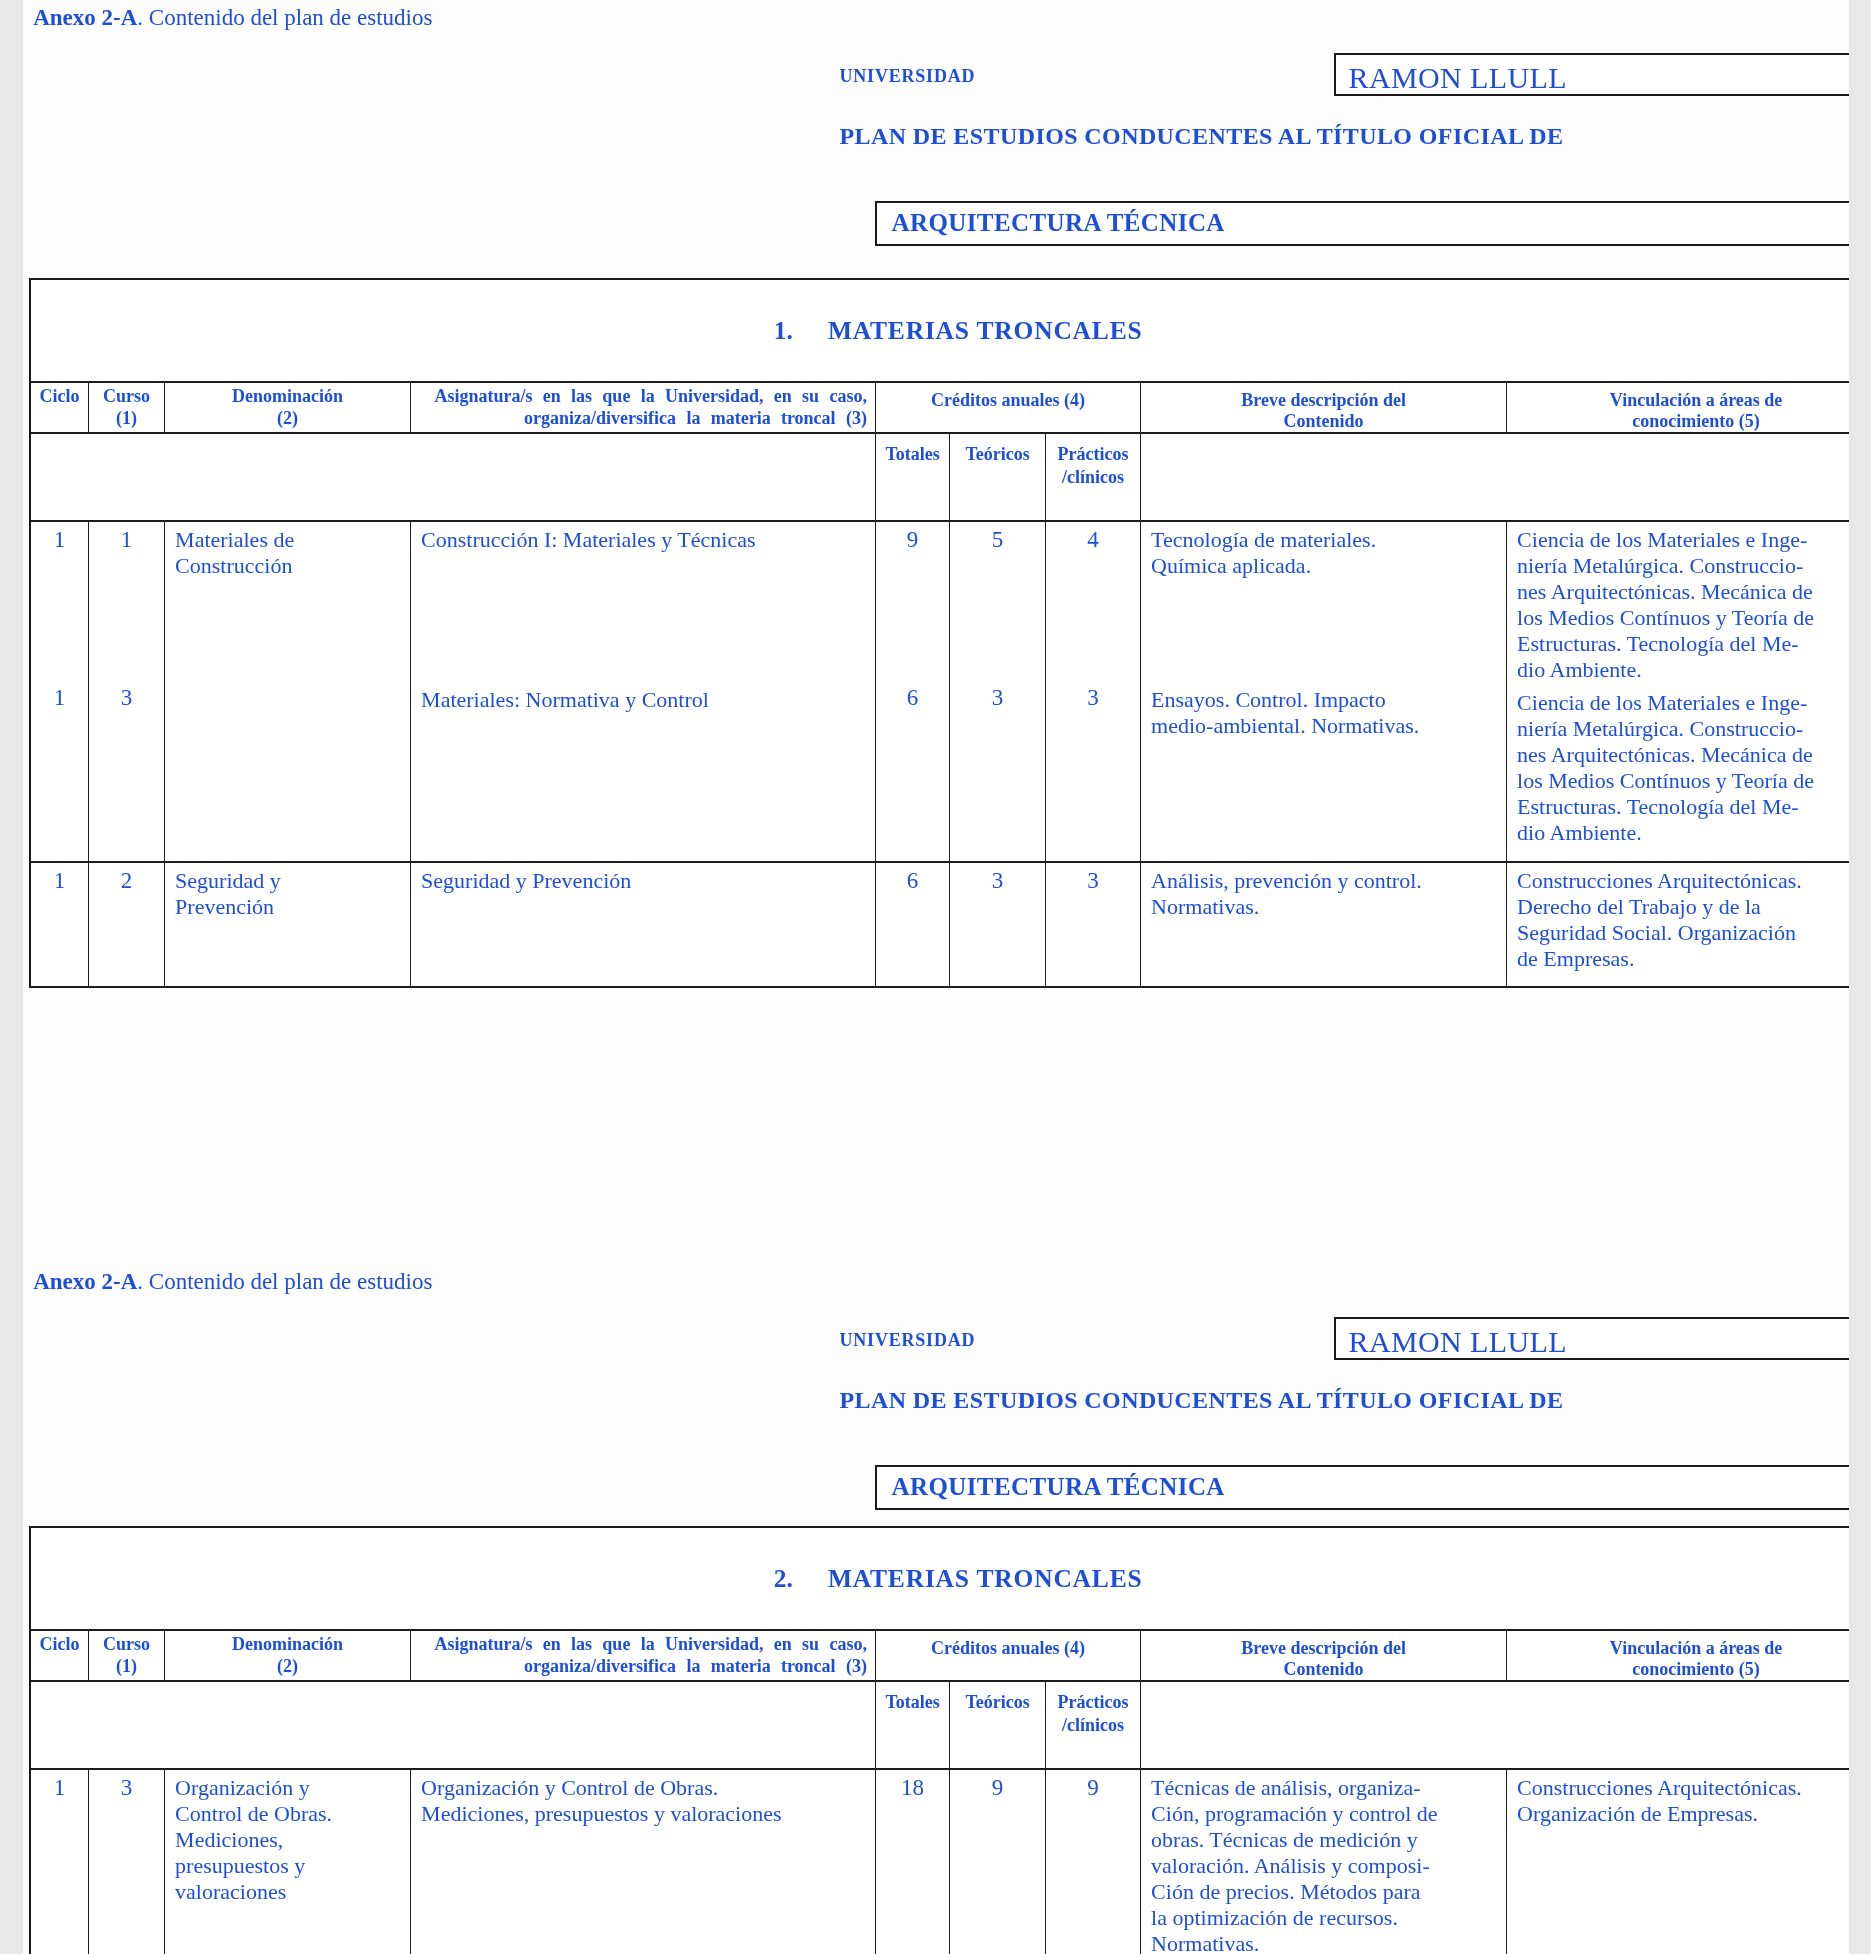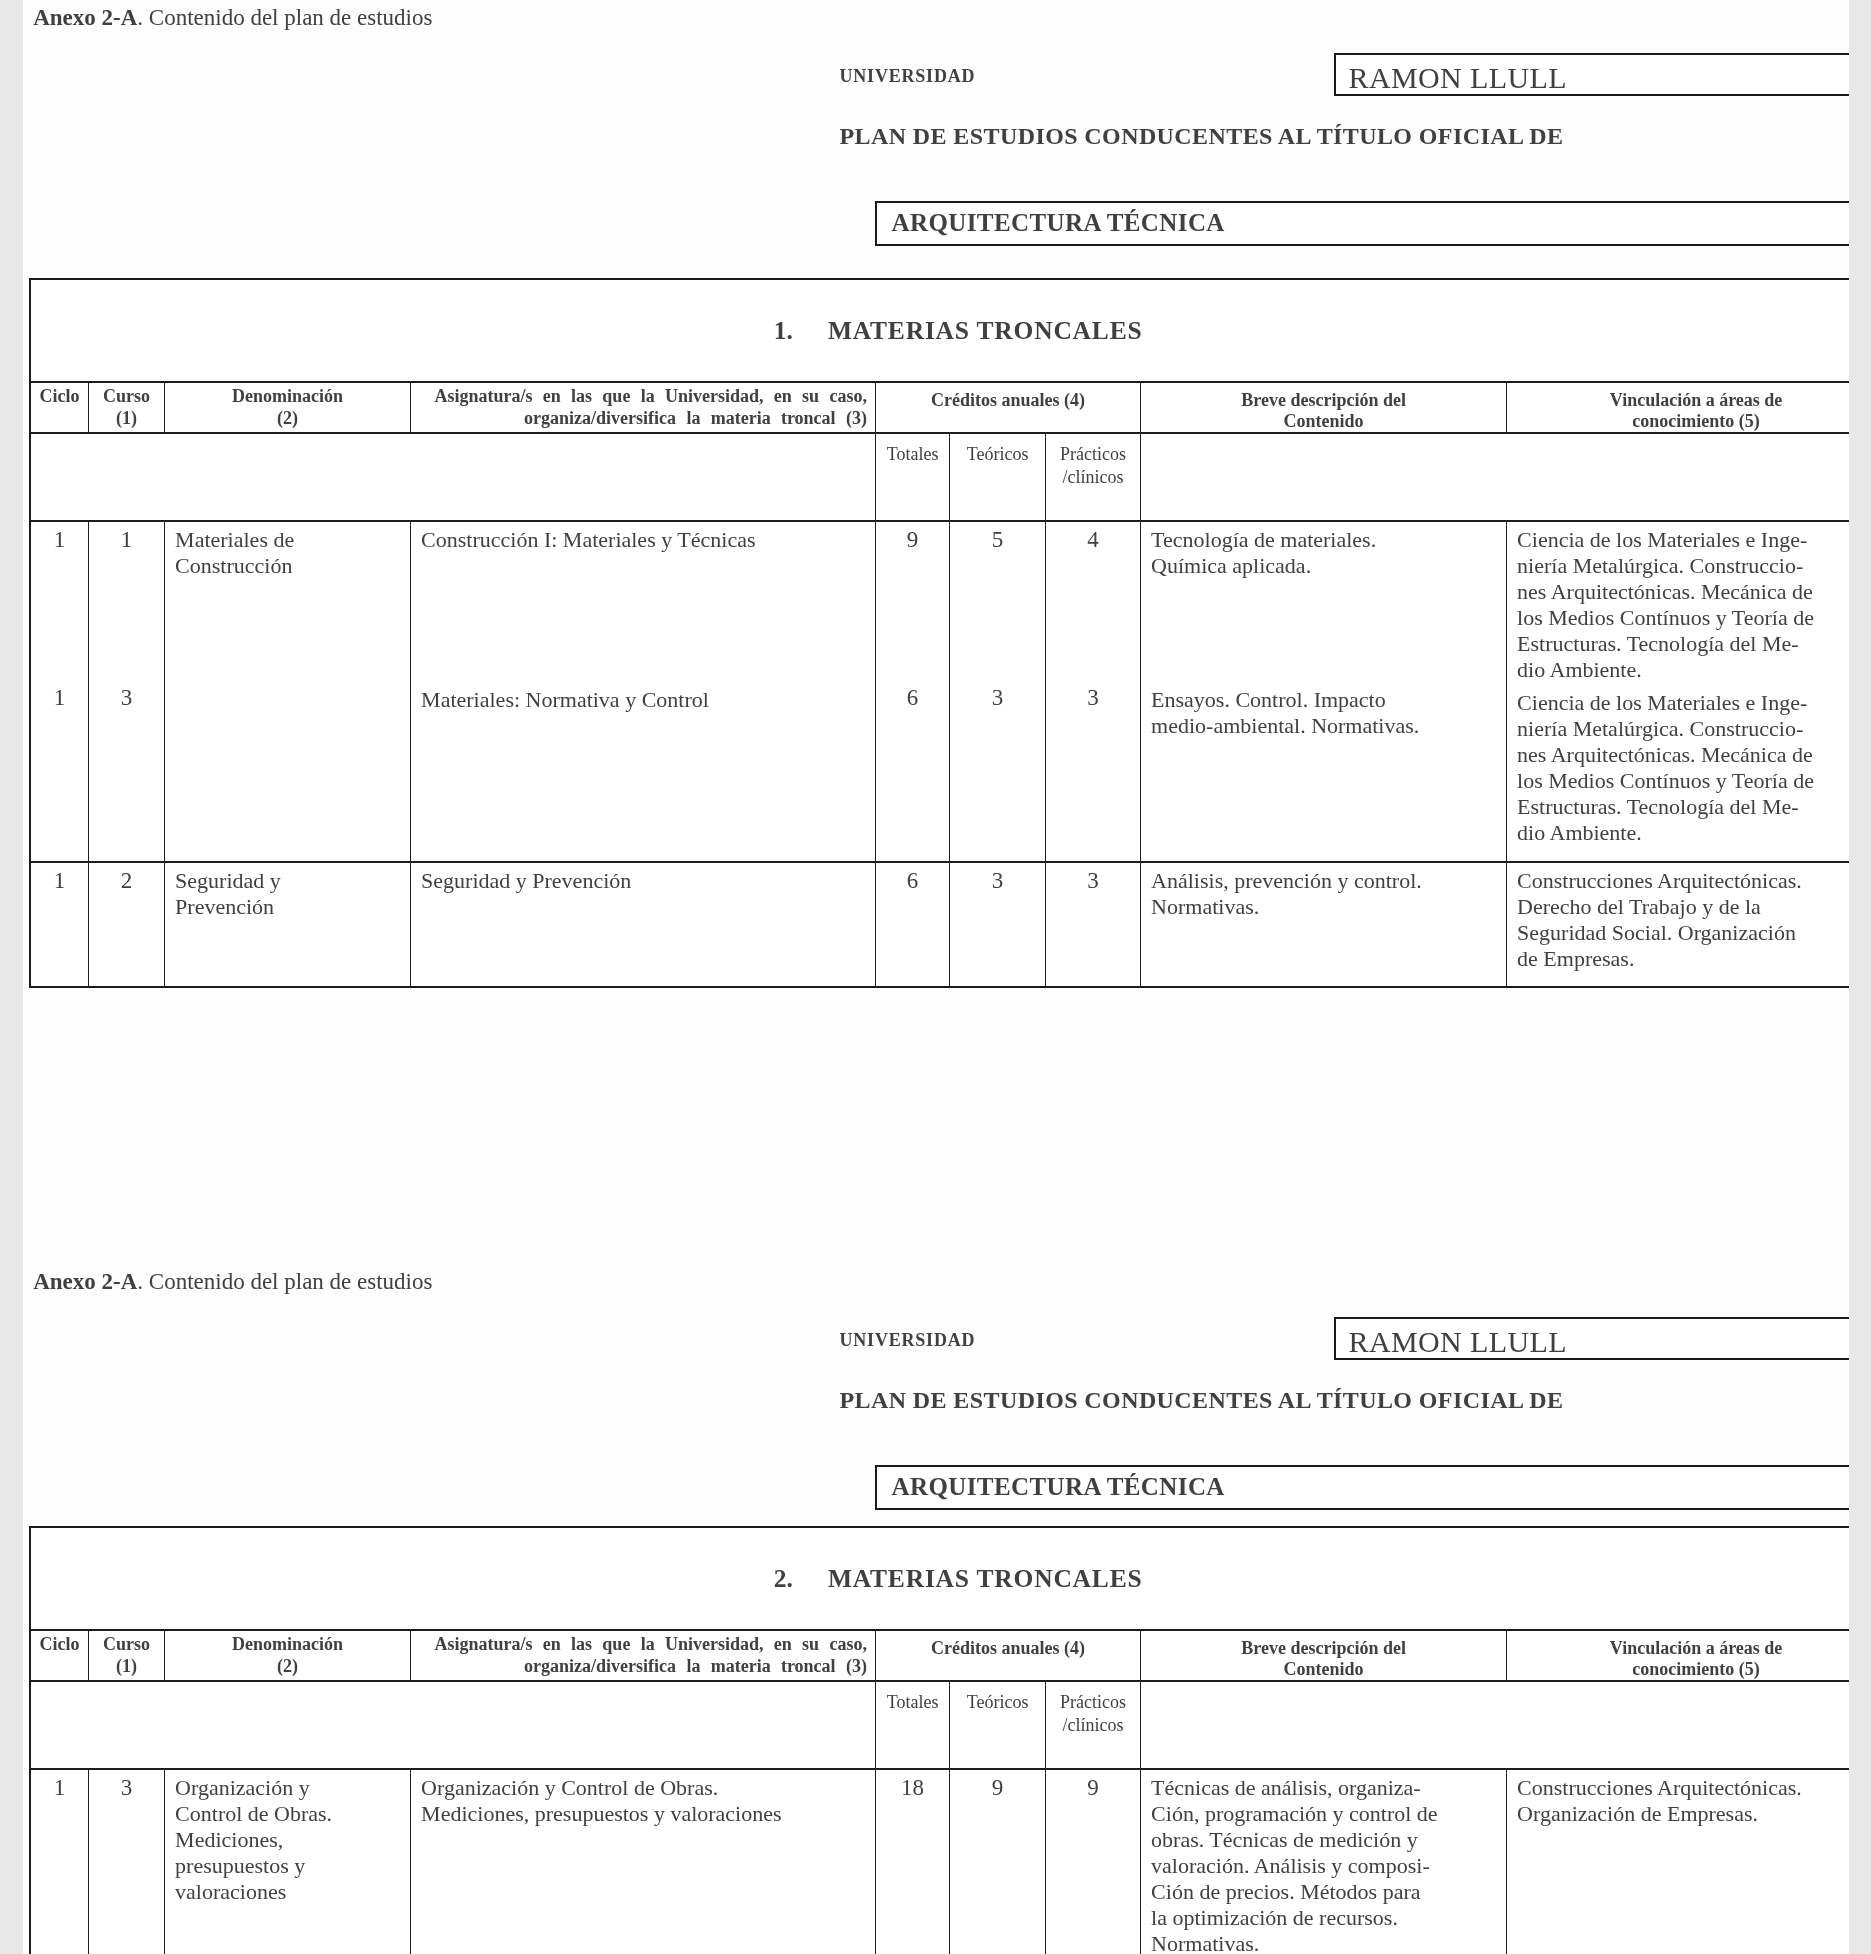--- a/index.html
+++ b/index.html
@@ -1,18 +1,18 @@
 <!DOCTYPE html>
 <html style="font-size:13px"><head>
 <meta charset="utf-8">
 <style>
   html,body{margin:0;padding:0;background:#e8e8e8;}
   .page{
     position:relative;width:1826px;height:1955px;background:#fdfdfd;
-    font-family:"Liberation Serif","DejaVu Serif",serif;color:#404040;
+    font-family:"Liberation Serif","DejaVu Serif",serif;color:#1d4ed8;
     overflow:hidden;margin:0 auto;
   }
   .section{position:absolute;left:0;width:1871px;}
   .s1{top:0;}
   .s2{top:1264px;}
 
   .annex{position:absolute;left:10.7px;top:5px;font-size:23px;white-space:nowrap;}
   .annex b{font-weight:bold;}
 
   .univ-label{position:absolute;left:817px;top:66px;font-size:18px;font-weight:bold;letter-spacing:0.8px;}
@@ -48,21 +48,21 @@
 
   .hband1 > div{
     min-height:46px;font-size:18px;font-weight:bold;line-height:21.4px;
     text-align:center;padding-top:3.3px;white-space:pre-line;
   }
   .hband1 .asig-h{text-align:right;padding:3.3px 8.2px 0 10px;word-spacing:5.8px;white-space:normal;}
   .hband1 .cred-h{padding-top:6.6px;}
   .hband1 .desc-h,.hband1 .vinc-h{padding-top:6.6px;}
 
   .hband2 > div{
-    min-height:86px;font-size:18px;font-weight:normal;line-height:23px;
+    min-height:86px;font-size:18px;font-weight:bold;line-height:23px;
     text-align:center;padding-top:8.2px;white-space:pre-line;
   }
 
   .cell{
     font-size:22px;line-height:26px;white-space:pre-line;
     padding:5px 8.2px 5px 10px;
   }
   .numcell{font-size:23px;text-align:center;padding:5px 1.6px;}
 
   .gcol{display:flex;flex-direction:column;}

